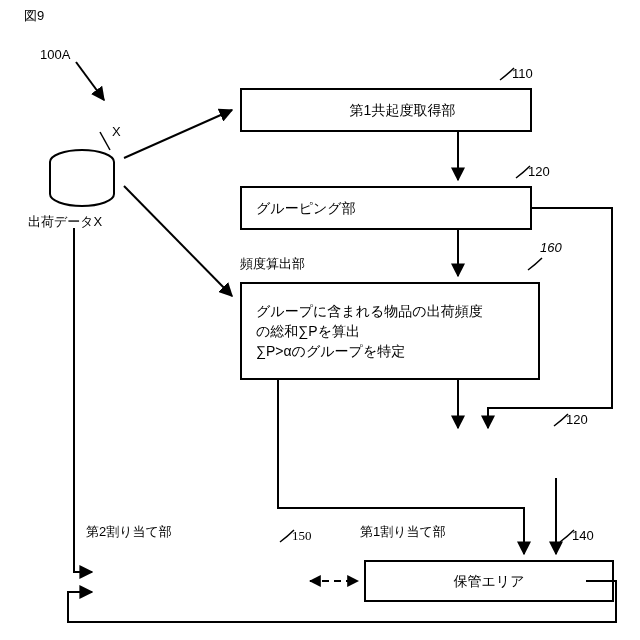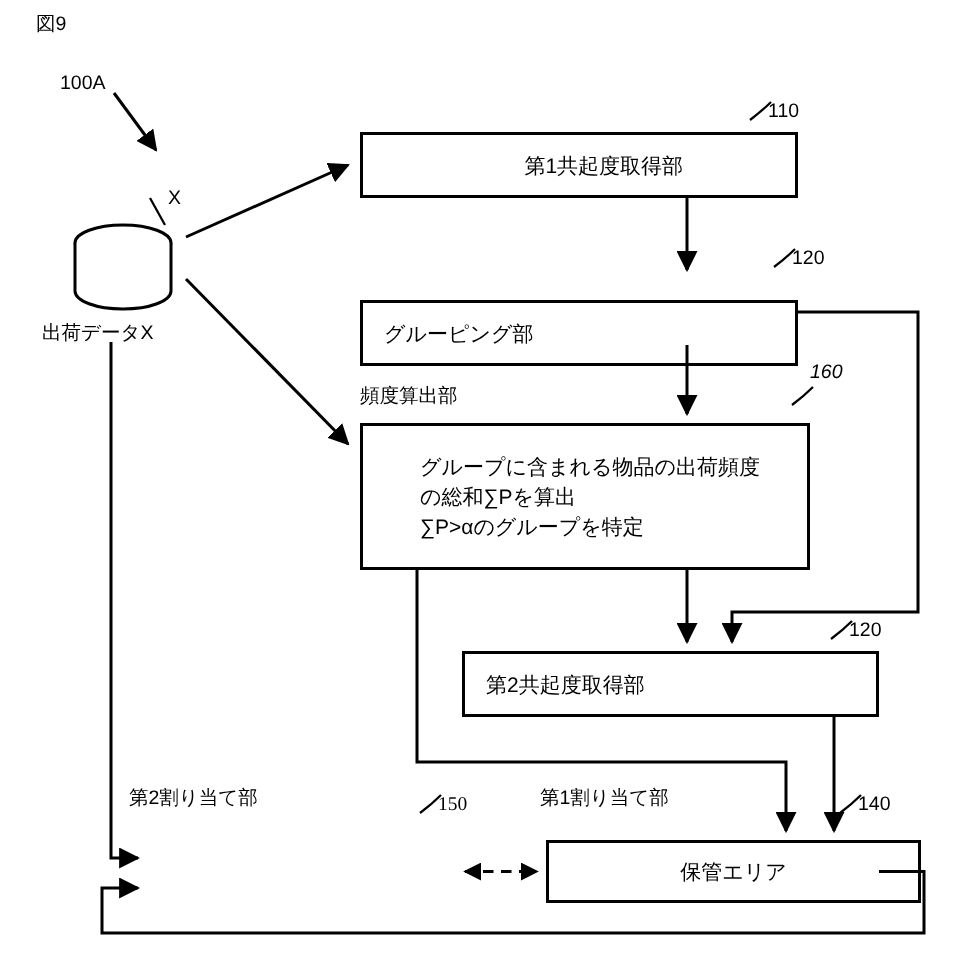--- a/index.html
+++ b/index.html
@@ -80,36 +80,33 @@
   <div class="lbl" style="left:40px; top:47px;">100A</div>
 
   <div class="cyl-label" style="left:112px; top:124px;">X</div>
   <div class="lbl" style="left:28px; top:214px;">出荷データX</div>
 
   <div class="box center" style="left:240px; top:88px; width:292px; height:44px;padding-left:33px;">
     <span class="box-text">第1共起度取得部</span>
   </div>
   <div class="ref" style="left:512px; top:66px;">110</div>
 
-  <div class="box" style="left:240px; top:200px; width:292px; height:44px;">
+  <div class="box" style="left:240px; top:186px; width:292px; height:44px;">
     <span class="box-text">グルーピング部</span>
   </div>
   <div class="ref" style="left:528px; top:164px;">120</div>
 
   <div class="lbl" style="left:240px; top:256px;">頻度算出部</div>
-  <div class="box" style="left:240px; top:282px; width:300px; height:98px;padding-left:24px;">
+  <div class="box" style="left:240px; top:282px; width:300px; height:98px;">
     <span class="box-text">グループに含まれる物品の出荷頻度
 の総和∑Pを算出
 ∑P&gt;αのグループを特定</span>
   </div>
   <div class="ref" style="left:540px; top:240px;font-style:italic;">160</div>
 
-  <div class="box" style="left:308px; top:434px; width:278px; height:44px;">
-    <span class="box-text">第2共起度取得部</span>
-  </div>
   <div class="ref" style="left:566px; top:412px;">120</div>
 
   <div class="lbl" style="left:86px; top:524px;">第2割り当て部</div>
   <div class="ref" style="left:292px; top:528px;font-family:Liberation Serif, serif;">150</div>
 
   <div class="lbl" style="left:360px; top:524px;">第1割り当て部</div>
   <div class="box center" style="left:364px; top:560px; width:250px; height:42px;">
     <span class="box-text">保管エリア</span>
   </div>
   <div class="ref" style="left:572px; top:528px;">140</div>

